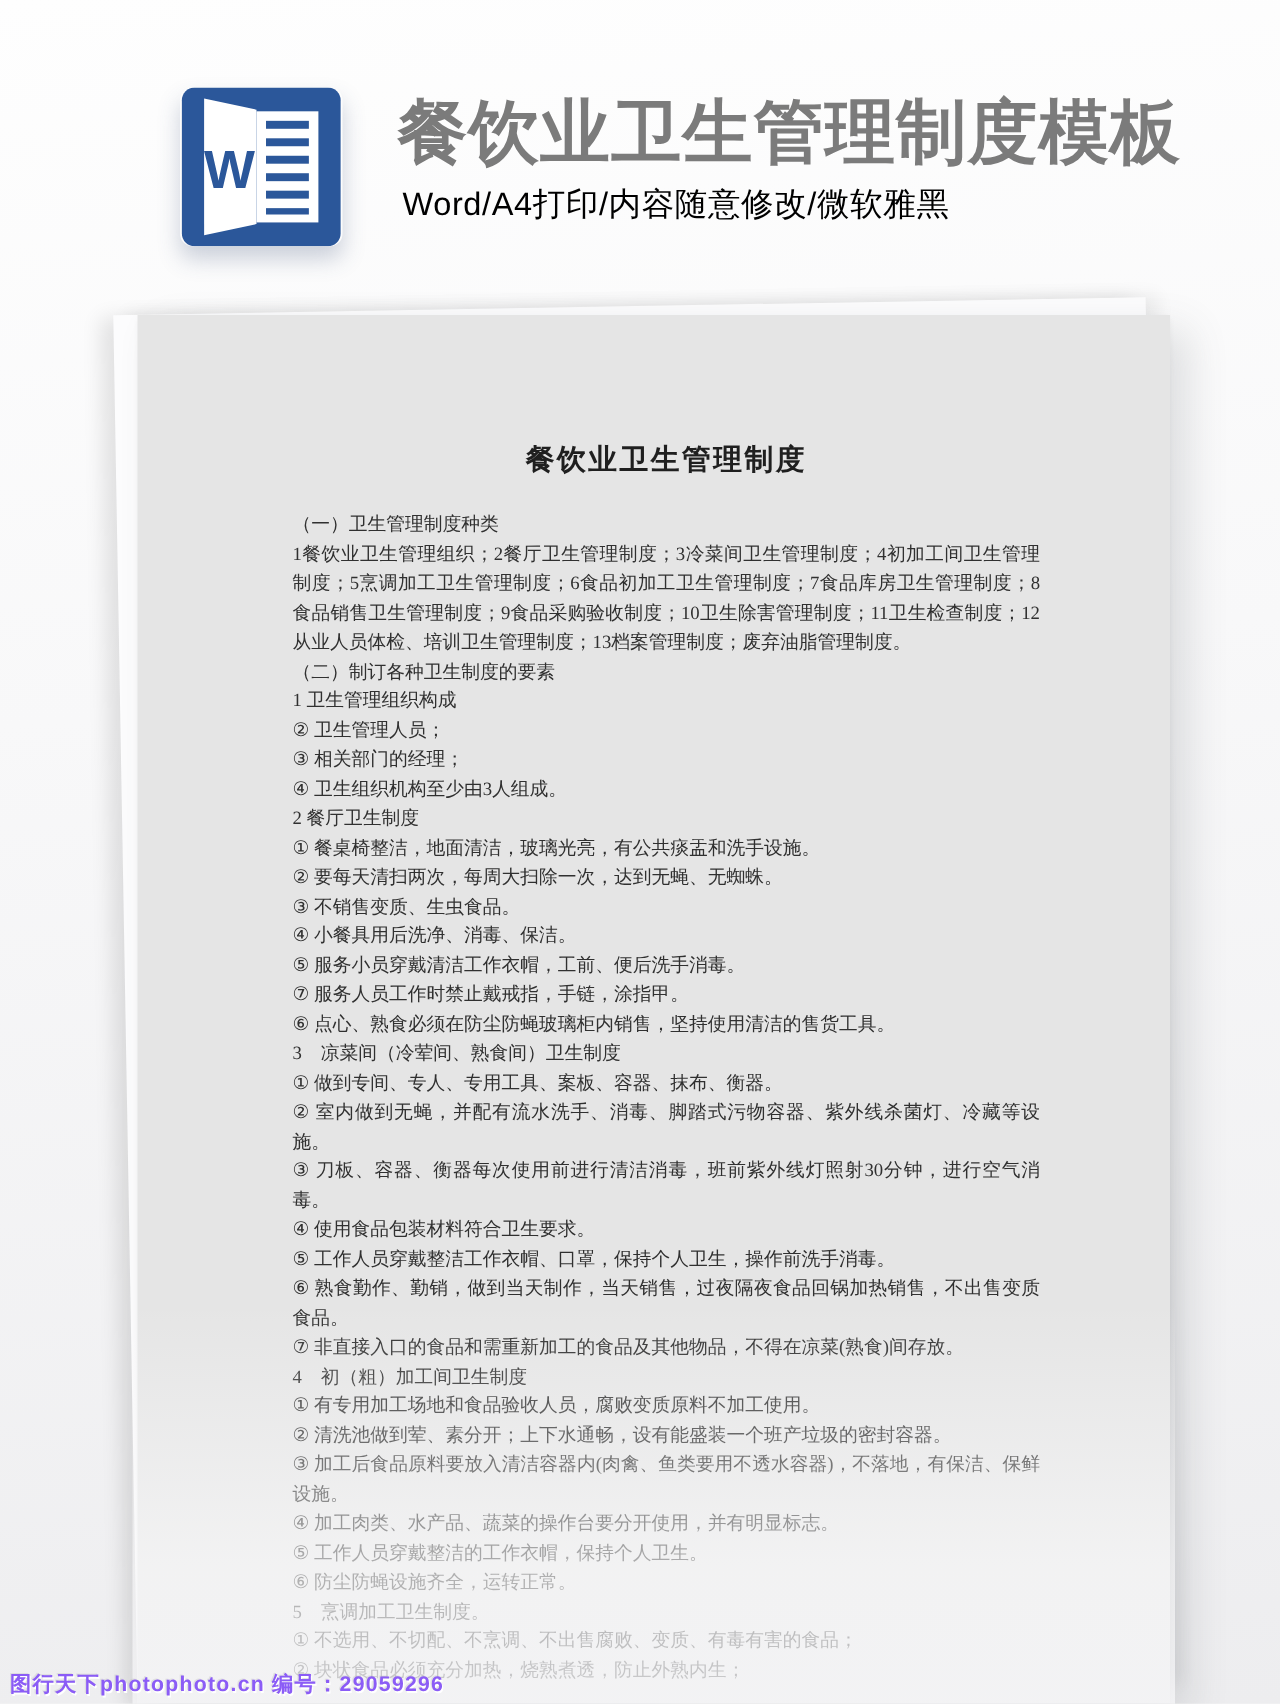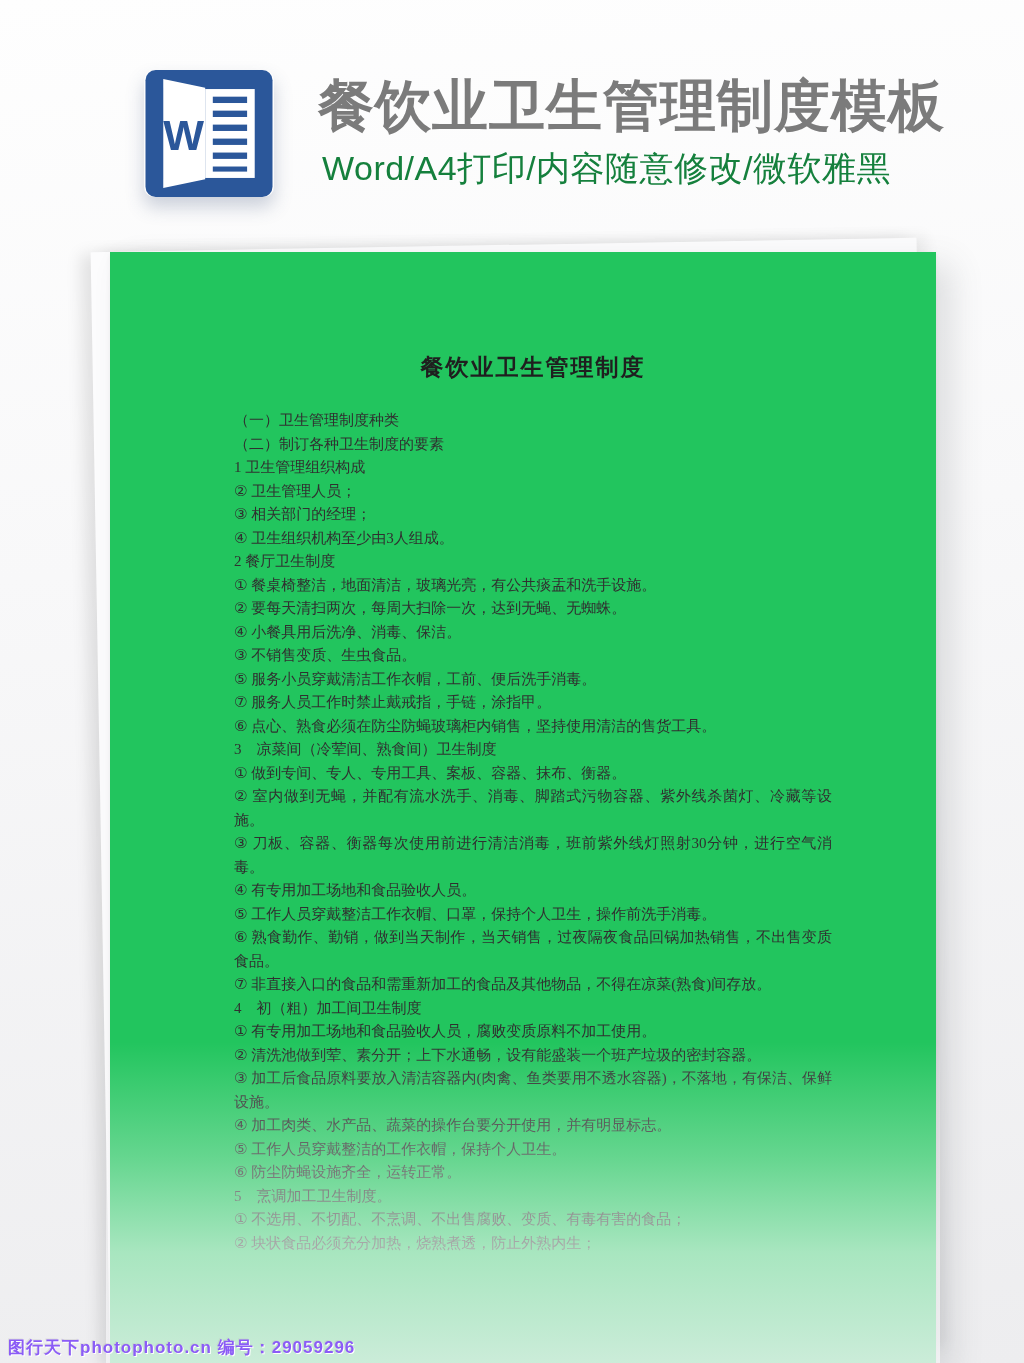--- a/index.html
+++ b/index.html
@@ -20,37 +20,37 @@
     box-shadow: 0 10px 18px rgba(60, 80, 120, 0.25);
   }
   .word-icon svg { width: 100%; height: 100%; display: block; }
   .header-title {
     position: absolute; left: 318px; top: 74px;
     font-size: 56px; font-weight: 700; color: #7b7b7b;
     letter-spacing: 1px; line-height: 64px; white-space: nowrap;
   }
   .header-subtitle {
     position: absolute; left: 322px; top: 146px;
-    font-size: 34px; font-weight: 400; color: #15803d;
+    font-size: 26px; font-weight: 400; color: #000000;
     letter-spacing: 0.5px; white-space: nowrap;
   }
 
   
   .page-behind {
     position: absolute; left: 110px; top: 252px;
     width: 826px; height: 1111px;
     background: #fcfcfd;
     transform: rotate(-1deg);
     transform-origin: bottom left;
     box-shadow: -10px 2px 16px rgba(0, 0, 0, 0.10), 10px -2px 14px rgba(0, 0, 0, 0.06);
   }
   .page {
     position: absolute; left: 110px; top: 252px;
     width: 826px; height: 1111px;
-    background: #22c55e;
+    background: #e5e5e5;
     box-shadow: 16px 12px 30px rgba(80, 85, 95, 0.16), 0 2px 5px rgba(0, 0, 0, 0.05);
   }
   .page-inner { padding: 100px 104px 0 124px; }
 
   .doc-title {
     text-align: center;
     font-family: "Liberation Serif", "DejaVu Serif", "DejaVu Sans", serif;
     font-size: 23px; font-weight: 700; color: #1f1f1f;
     letter-spacing: 2px;
     margin-bottom: 26px;
@@ -108,38 +108,39 @@
   <div class="header-subtitle">Word/A4打印/内容随意修改/微软雅黑</div>
 </div>
 
 <div class="page-behind"></div>
 
 <div class="page">
   <div class="page-inner">
     <div class="doc-title">餐饮业卫生管理制度</div>
     <div class="doc-body">
         <div class="doc-line">（一）卫生管理制度种类</div>
+        <div class="doc-line">1餐饮业卫生管理组织；2餐厅卫生管理制度；3冷菜间卫生管理制度；4初加工间卫生管理制度；5烹调加工卫生管理制度；6食品初加工卫生管理制度；7食品库房卫生管理制度；8食品销售卫生管理制度；9食品采购验收制度；10卫生除害管理制度；11卫生检查制度；12从业人员体检、培训卫生管理制度；13档案管理制度；废弃油脂管理制度。</div>
         <div class="doc-line">（二）制订各种卫生制度的要素</div>
         <div class="doc-line">1 卫生管理组织构成</div>
         <div class="doc-line">② 卫生管理人员；</div>
         <div class="doc-line">③ 相关部门的经理；</div>
         <div class="doc-line">④ 卫生组织机构至少由3人组成。</div>
         <div class="doc-line">2 餐厅卫生制度</div>
         <div class="doc-line">① 餐桌椅整洁，地面清洁，玻璃光亮，有公共痰盂和洗手设施。</div>
         <div class="doc-line">② 要每天清扫两次，每周大扫除一次，达到无蝇、无蜘蛛。</div>
+        <div class="doc-line">③ 不销售变质、生虫食品。</div>
         <div class="doc-line">④ 小餐具用后洗净、消毒、保洁。</div>
-        <div class="doc-line">③ 不销售变质、生虫食品。</div>
         <div class="doc-line">⑤ 服务小员穿戴清洁工作衣帽，工前、便后洗手消毒。</div>
         <div class="doc-line">⑦ 服务人员工作时禁止戴戒指，手链，涂指甲。</div>
         <div class="doc-line">⑥ 点心、熟食必须在防尘防蝇玻璃柜内销售，坚持使用清洁的售货工具。</div>
         <div class="doc-line">3　凉菜间（冷荤间、熟食间）卫生制度</div>
         <div class="doc-line">① 做到专间、专人、专用工具、案板、容器、抹布、衡器。</div>
         <div class="doc-line">② 室内做到无蝇，并配有流水洗手、消毒、脚踏式污物容器、紫外线杀菌灯、冷藏等设施。</div>
         <div class="doc-line">③ 刀板、容器、衡器每次使用前进行清洁消毒，班前紫外线灯照射30分钟，进行空气消毒。</div>
-        <div class="doc-line">④ 有专用加工场地和食品验收人员。</div>
+        <div class="doc-line">④ 使用食品包装材料符合卫生要求。</div>
         <div class="doc-line">⑤ 工作人员穿戴整洁工作衣帽、口罩，保持个人卫生，操作前洗手消毒。</div>
         <div class="doc-line">⑥ 熟食勤作、勤销，做到当天制作，当天销售，过夜隔夜食品回锅加热销售，不出售变质食品。</div>
         <div class="doc-line">⑦ 非直接入口的食品和需重新加工的食品及其他物品，不得在凉菜(熟食)间存放。</div>
         <div class="doc-line">4　初（粗）加工间卫生制度</div>
         <div class="doc-line">① 有专用加工场地和食品验收人员，腐败变质原料不加工使用。</div>
         <div class="doc-line">② 清洗池做到荤、素分开；上下水通畅，设有能盛装一个班产垃圾的密封容器。</div>
         <div class="doc-line">③ 加工后食品原料要放入清洁容器内(肉禽、鱼类要用不透水容器)，不落地，有保洁、保鲜设施。</div>
         <div class="doc-line">④ 加工肉类、水产品、蔬菜的操作台要分开使用，并有明显标志。</div>
         <div class="doc-line">⑤ 工作人员穿戴整洁的工作衣帽，保持个人卫生。</div>
         <div class="doc-line">⑥ 防尘防蝇设施齐全，运转正常。</div>

